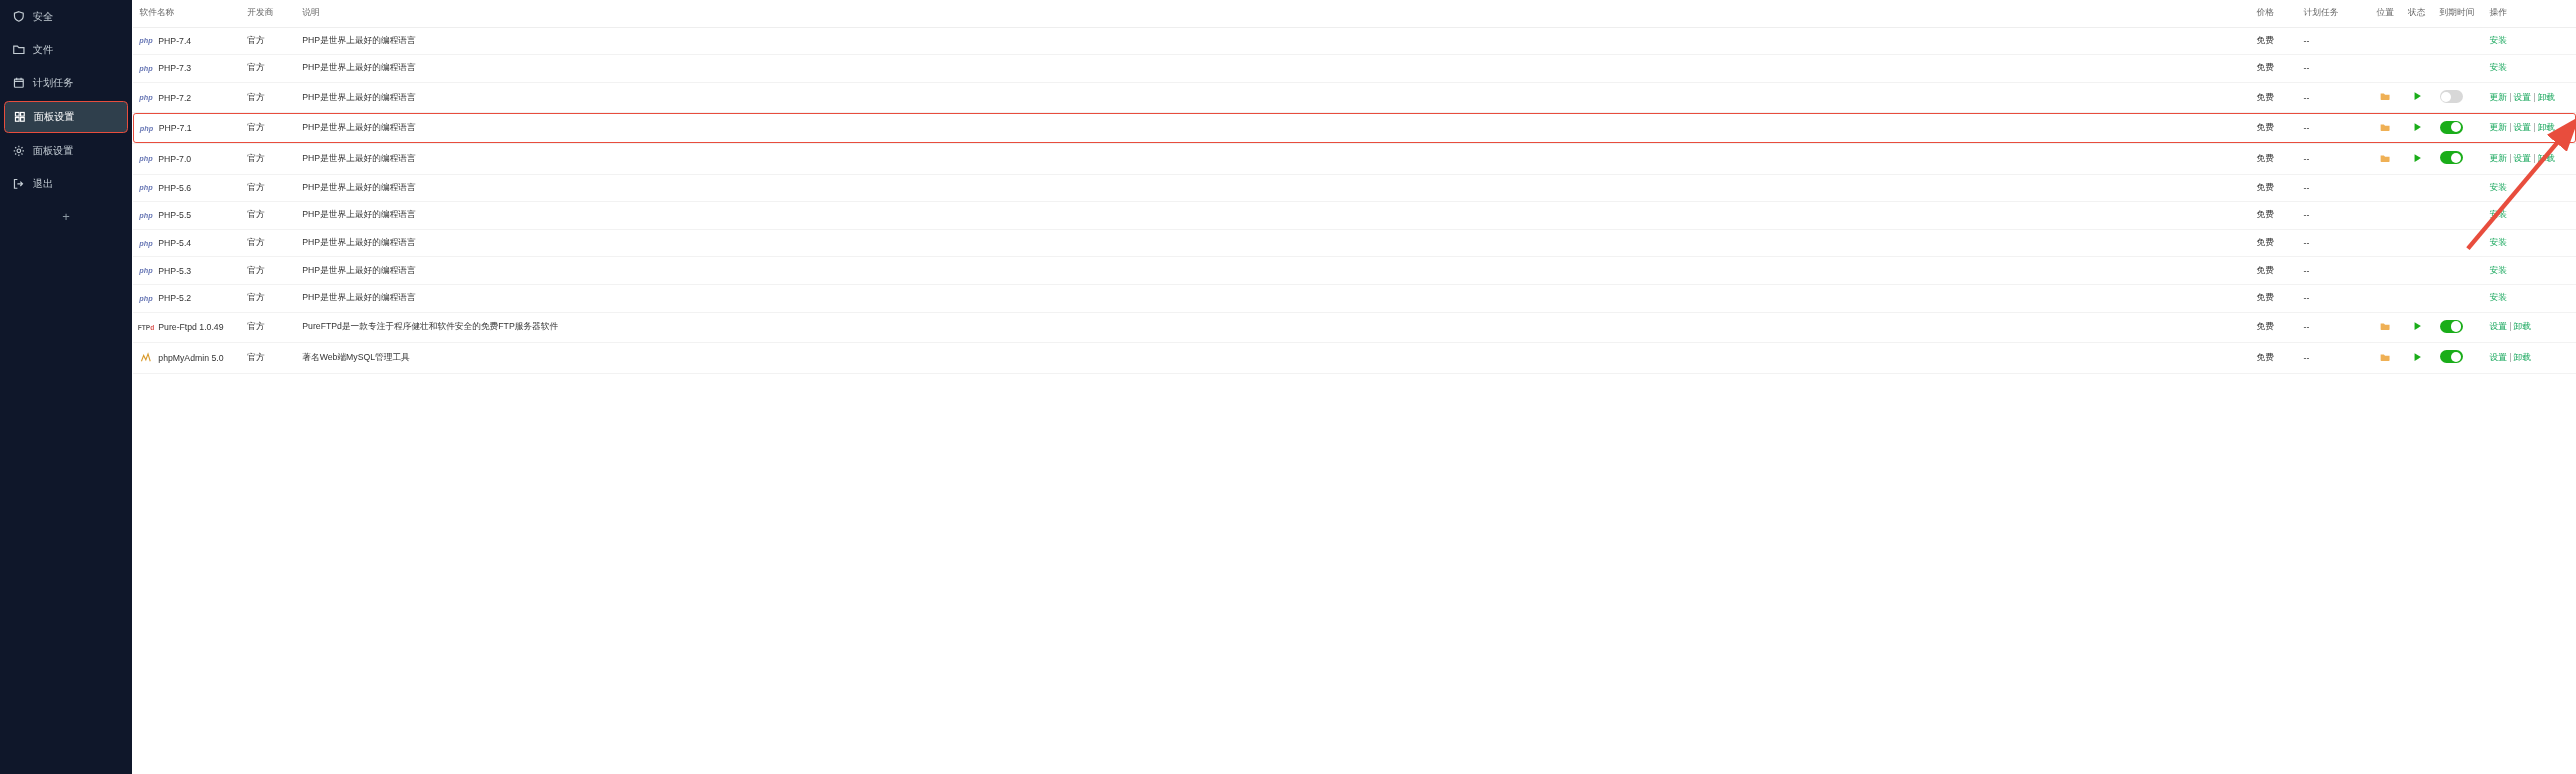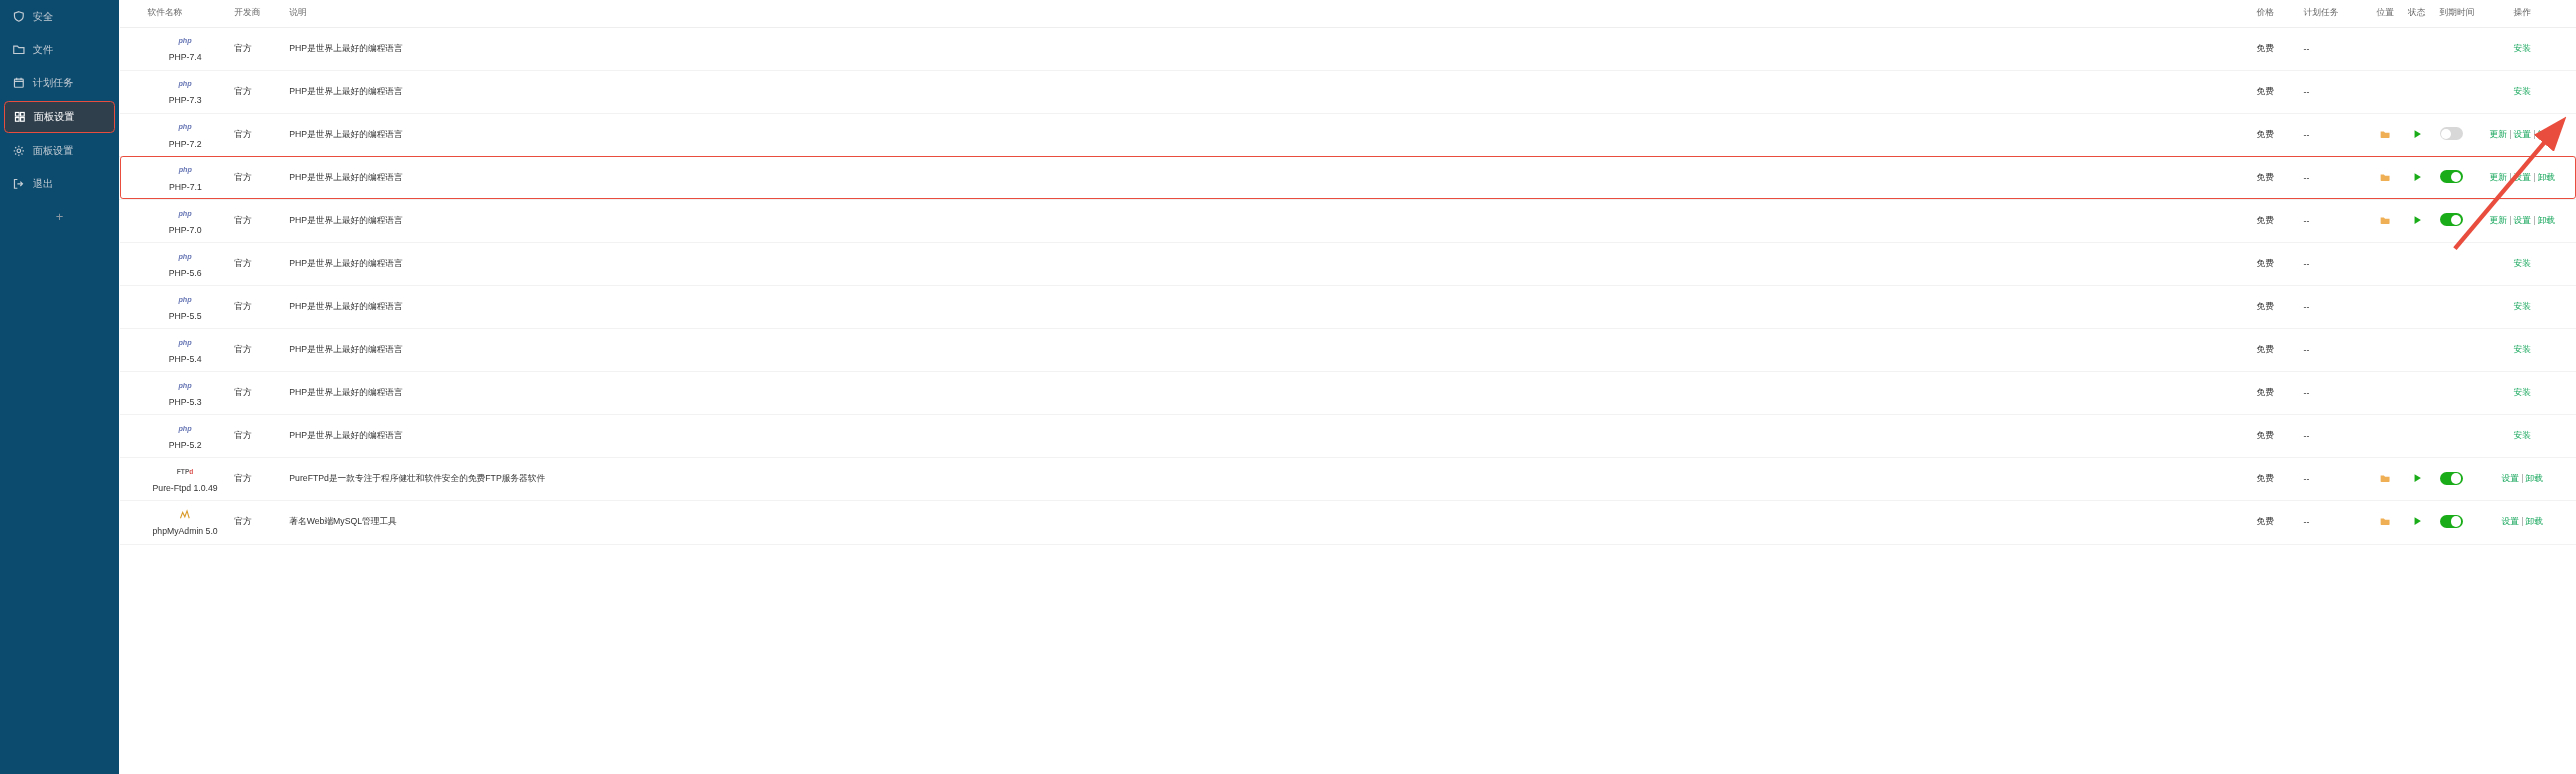--- a/index.html
+++ b/index.html
@@ -5,22 +5,22 @@
     * { margin: 0; padding: 0; box-sizing: border-box; }
     body {
       font-family: -apple-system, BlinkMacSystemFont, "Segoe UI", "PingFang SC", "Microsoft YaHei", sans-serif;
       font-size: 9.5px;
       color: #333;
       background: #fff;
       display: flex;
       min-height: 100vh;
     }
     .sidebar {
-      width: 119px;
-      background: #0c4a6e;
+      width: 132px;
+      background: #0f172a;
       color: #bbb;
       flex-shrink: 0;
     }
     .sidebar-item {
       display: flex;
       align-items: center;
       padding: 9.5px 13px;
       cursor: pointer;
       color: #c4cdd4;
       gap: 8px;
@@ -74,28 +74,27 @@
       font-size: 8.7px;
       white-space: nowrap;
     }
     tbody td {
       padding: 7.3px 5.8px;
       border-bottom: 0.7px solid #f2f2f2;
       font-size: 8.7px;
       white-space: nowrap;
       vertical-align: middle;
     }
-    th:first-child, td:first-child { padding-left: 28px; }
+    th:first-child, td:first-child { padding-left: 7px; }
     th:last-child, td:last-child { padding-right: 14.6px; text-align: right; }
-    th.col-right, td.col-right { padding-right: 21px; text-align: center; }
+    th.col-right, td.col-right { padding-right: 21px; text-align: left; }
     .soft-name {
       display: flex;
       align-items: center;
       gap: 5.8px;
-      flex-direction: column;
     }
     .logo-box {
       width: 13px;
       height: 11.7px;
       display: flex;
       align-items: center;
       justify-content: center;
       flex-shrink: 0;
     }
     .php-logo {

